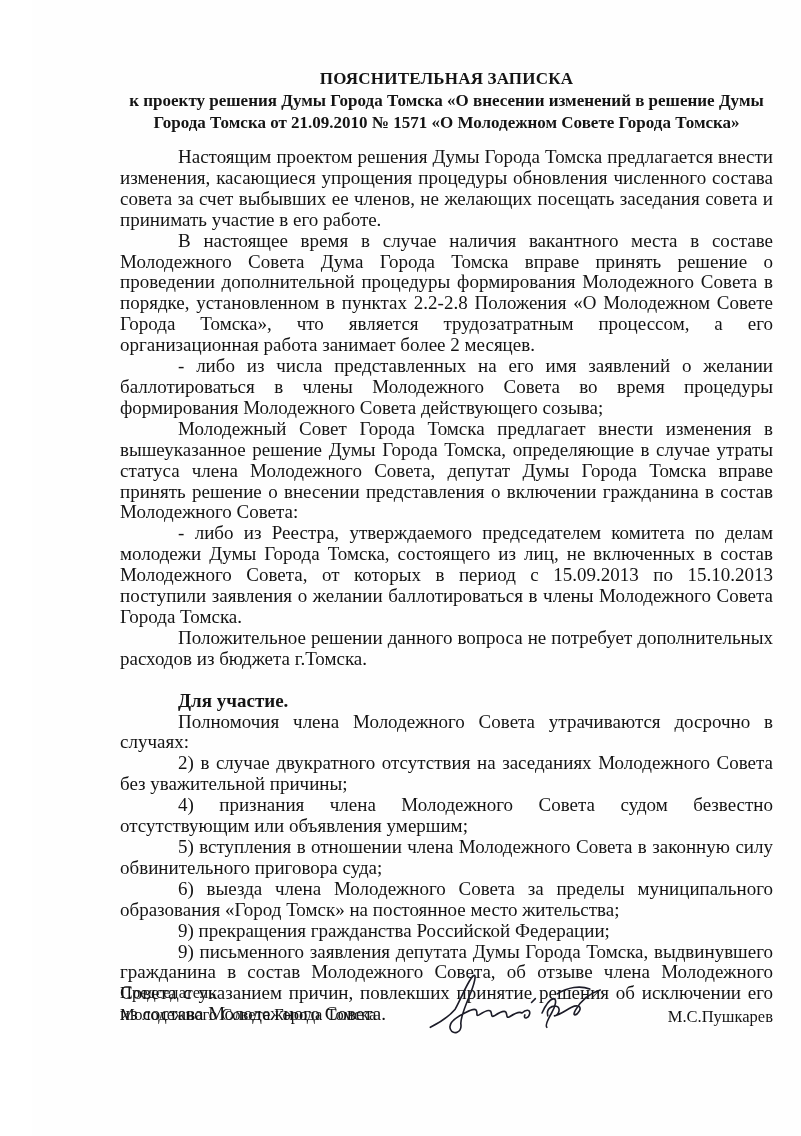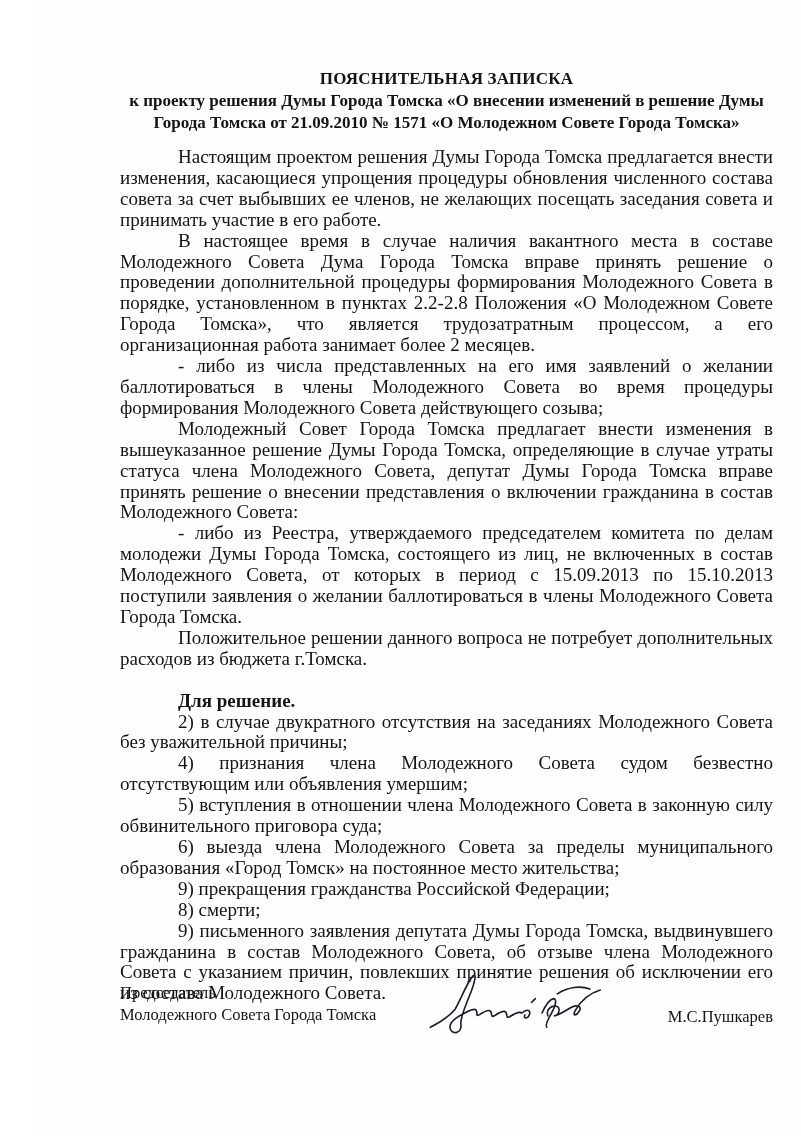--- a/index.html
+++ b/index.html
@@ -73,27 +73,27 @@
   <div class="body-text">
     <p>Настоящим проектом решения Думы Города Томска предлагается внести изменения, касающиеся упрощения процедуры обновления численного состава совета за счет выбывших ее членов, не желающих посещать заседания совета и принимать участие в его работе.</p>
     <p>В настоящее время в случае наличия вакантного места в составе Молодежного Совета Дума Города Томска вправе принять решение о проведении дополнительной процедуры формирования Молодежного Совета в порядке, установленном в пунктах 2.2-2.8 Положения «О Молодежном Совете Города Томска», что является трудозатратным процессом, а его организационная работа занимает более 2 месяцев.</p>
     <p>- либо из числа представленных на его имя заявлений о желании баллотироваться в члены Молодежного Совета во время процедуры формирования Молодежного Совета действующего созыва;</p>
     <p>Молодежный Совет Города Томска предлагает внести изменения в вышеуказанное решение Думы Города Томска, определяющие в случае утраты статуса члена Молодежного Совета, депутат Думы Города Томска вправе принять решение о внесении представления о включении гражданина в состав Молодежного Совета:</p>
     <p>- либо из Реестра, утверждаемого председателем комитета по делам молодежи Думы Города Томска, состоящего из лиц, не включенных в состав Молодежного Совета, от которых в период с 15.09.2013 по 15.10.2013 поступили заявления о желании баллотироваться в члены Молодежного Совета Города Томска.</p>
     <p>Положительное решении данного вопроса не потребует дополнительных расходов из бюджета г.Томска.</p>
   </div>
 
   <div class="info-section">
-    <p class="info-heading">Для решение.</p>
+    <p class="info-heading">Для участие.</p>
+    <p>Полномочия члена Молодежного Совета утрачиваются досрочно в случаях:</p>
     <p>2) в случае двукратного отсутствия на заседаниях Молодежного Совета без уважительной причины;</p>
     <p>4) признания члена Молодежного Совета судом безвестно отсутствующим или объявления умершим;</p>
     <p>5) вступления в отношении члена Молодежного Совета в законную силу обвинительного приговора суда;</p>
     <p>6) выезда члена Молодежного Совета за пределы муниципального образования «Город Томск» на постоянное место жительства;</p>
     <p>9) прекращения гражданства Российской Федерации;</p>
-    <p>8) смерти;</p>
     <p>9) письменного заявления депутата Думы Города Томска, выдвинувшего гражданина в состав Молодежного Совета, об отзыве члена Молодежного Совета с указанием причин, повлекших принятие решения об исключении его из состава Молодежного Совета.</p>
   </div>
 
   <div class="signature-row">
     <div class="sig-position">
       <div>Председатель</div>
       <div>Молодежного Совета Города Томска</div>
     </div>
     <div class="sig-scrawl">
       <svg viewBox="0 0 220 75" xmlns="http://www.w3.org/2000/svg">

